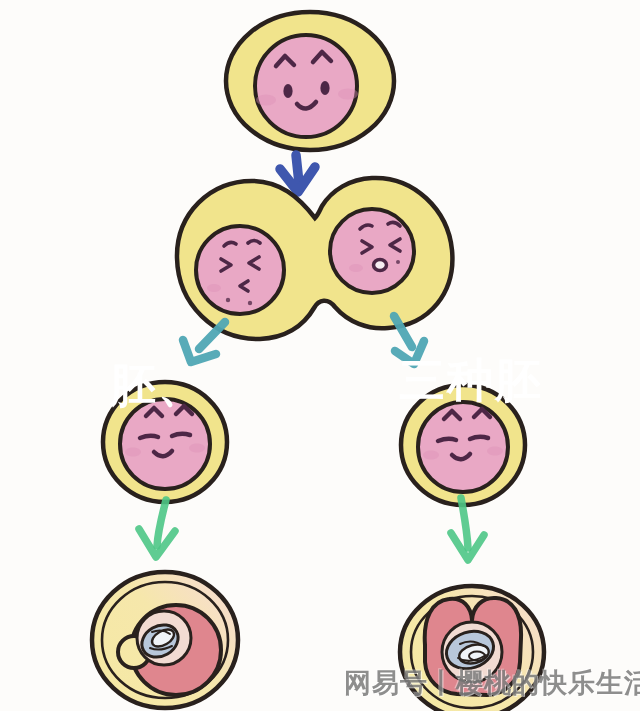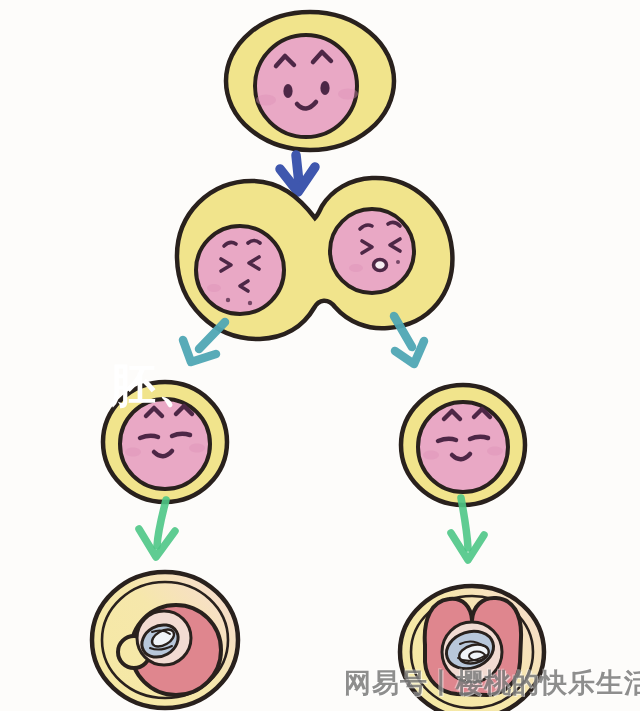--- a/index.html
+++ b/index.html
@@ -187,15 +187,16 @@
       <circle class="embryo-sac" cx="472" cy="652" r="30"></circle>
       <ellipse class="embryo-disc" cx="470" cy="650" rx="24" ry="18" transform="rotate(-18 470 650)"></ellipse>
       <ellipse class="embryo-disc-hi" cx="474" cy="654" rx="15" ry="9" transform="rotate(-14 474 654)"></ellipse>
       <path class="embryo-line" d="M 458 658 Q 470 665 486 655"></path>
       <path class="embryo-line" d="M 460 644 Q 472 638 484 646"></path>
       <ellipse class="embryo-line" cx="477" cy="656" rx="8" ry="4.5"></ellipse>
     </g>
   </svg>
 
   <div class="overlay-frag overlay-left">胚、</div>
+  <div class="overlay-frag overlay-right">三种胚</div>
 
   <div class="watermark">网易号丨樱桃的快乐生活</div>
 </div>
 
 </body></html>

